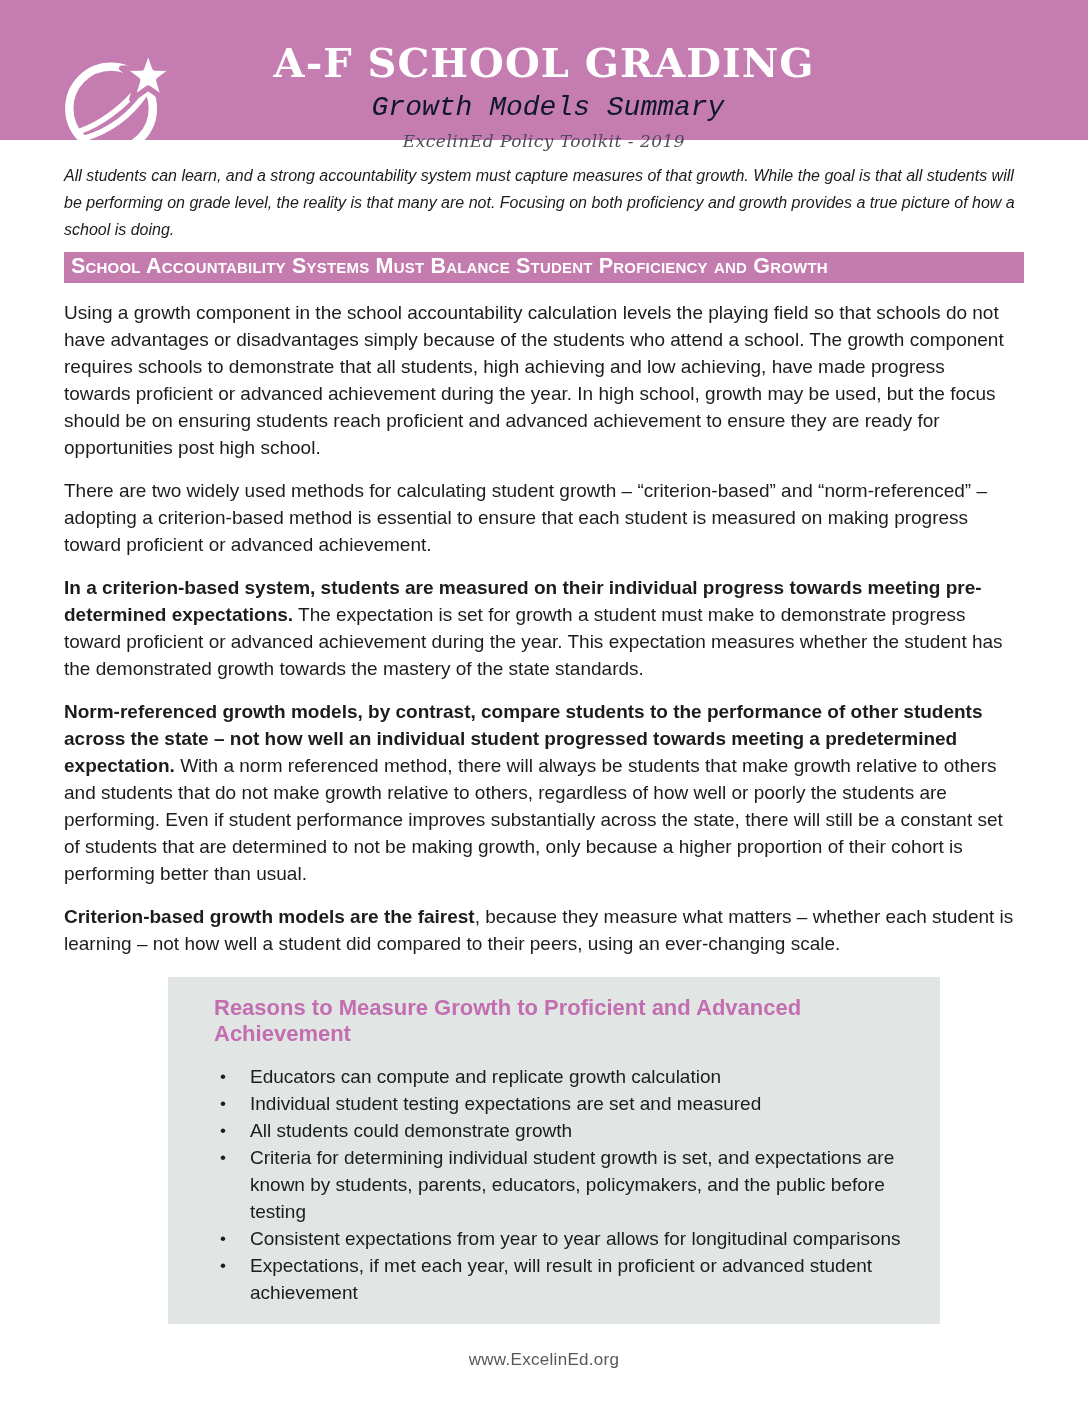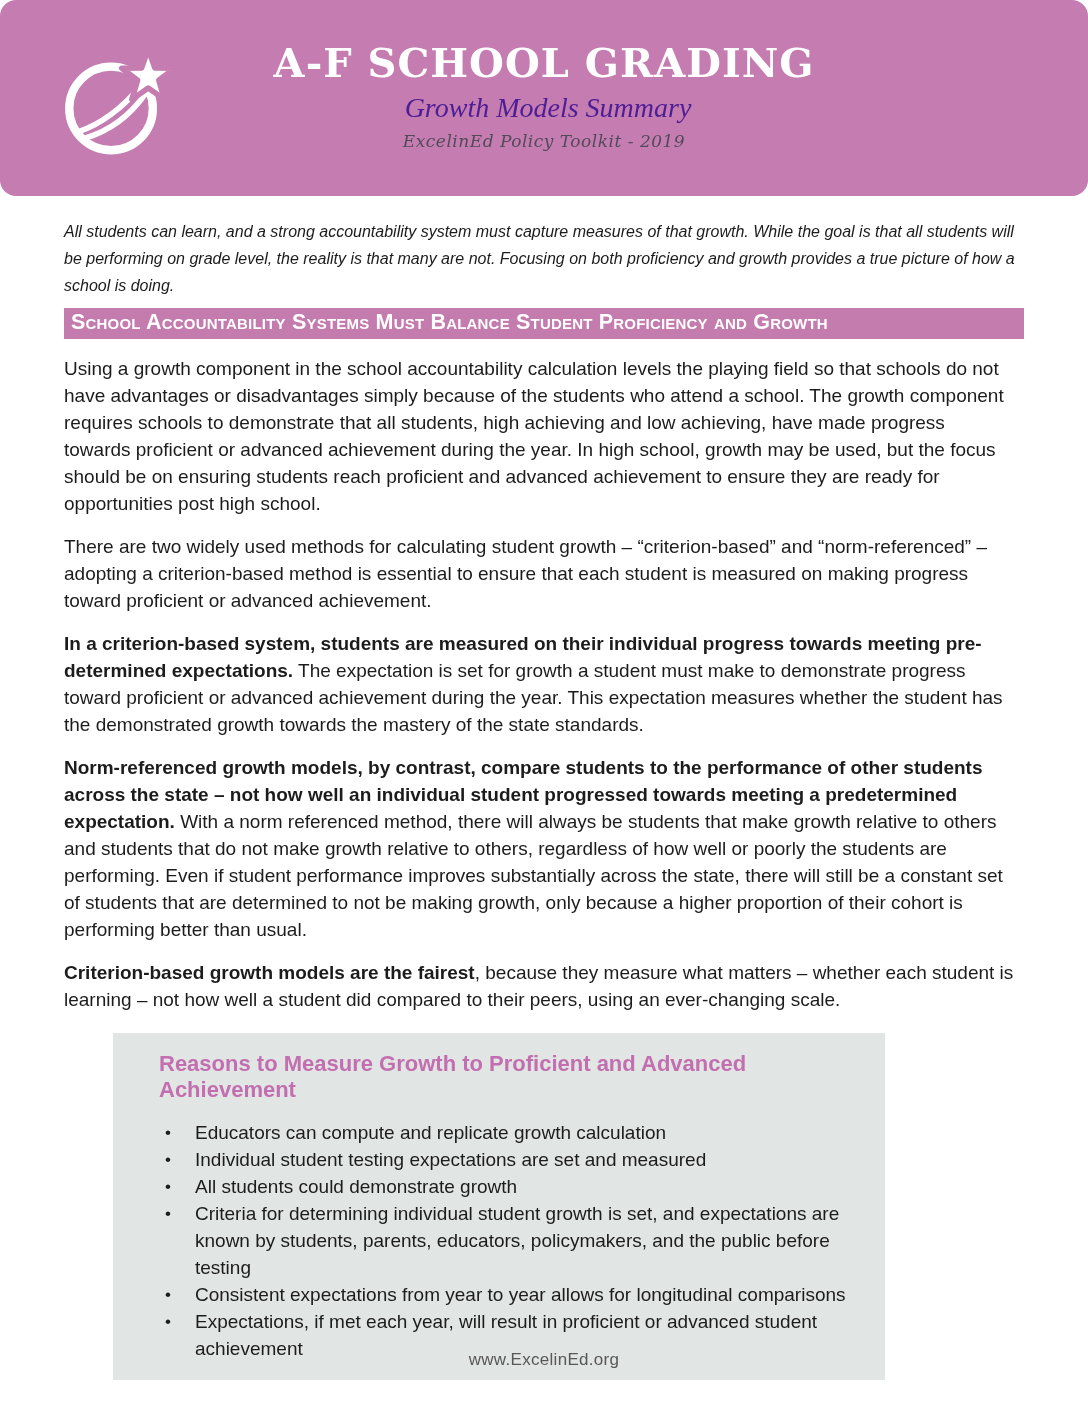--- a/index.html
+++ b/index.html
@@ -1,47 +1,47 @@
 <!DOCTYPE html>
 <html><head>
 <meta charset="utf-8">
 <style>
   html,body{margin:0;padding:0;background:#ffffff;}
   .page{
     width:1088px;height:1408px;position:relative;background:#ffffff;
     font-family:"Liberation Sans",sans-serif;color:#1c1c1c;overflow:hidden;
   }
   
-  .header{height:196px;background:#c57cb1;position:relative;border-radius:16px;}
+  .header{height:140px;background:#c57cb1;position:relative;}
   .logo{position:absolute;left:60px;top:36px;width:130px;height:130px;}
   .header-text{position:absolute;left:0;right:0;top:40px;text-align:center;}
   .doc-title{
     font-family:"DejaVu Serif",serif;font-weight:700;color:#ffffff;
     font-size:40px;line-height:46px;margin:0;letter-spacing:1px;
   }
   .doc-subtitle{
-    font-family:Liberation Serif, serif;font-style:italic;color:#4c1d95;
+    font-family:Liberation Mono, monospace;font-style:italic;color:#0f172a;
     font-size:28px;line-height:34px;margin-top:5px;margin-left:8px;
   }
   .toolkit-line{
     font-family:"DejaVu Serif",serif;font-style:italic;color:#514b59;
     font-size:17px;line-height:26px;margin-top:3px;letter-spacing:0.5px;
   }
   
   .content{padding:0 64px;}
   .intro{font-style:italic;font-size:16px;line-height:27px;margin:22px 0 0 0;}
   .section-bar{
     background:#c47bae;color:#ffffff;margin-top:9px;padding:2px 1px 4px 7px;
     font-weight:700;font-variant:small-caps;font-size:21.5px;letter-spacing:0.2px;
   }
   .para{font-size:19px;line-height:27px;margin:16px 8px 0 0;}
   .para .lead{font-weight:700;}
   
   .reasons-box{
-    margin:20px 0 0 49px;width:772px;box-sizing:border-box;
+    margin:20px 0 0 104px;width:772px;box-sizing:border-box;
     background:#e1e5e3;padding:18px 30px 18px 46px;
   }
   .reasons-title{color:#c36eb0;font-weight:700;font-size:22px;line-height:26px;margin:0 0 16px 0;}
   .reasons-list{list-style:none;margin:0;padding:0;}
   .reason{position:relative;padding-left:36px;font-size:19px;line-height:27px;}
   .reason .bullet{position:absolute;left:6px;top:0;font-size:17px;}
   
   .footer{position:absolute;left:0;right:0;bottom:38px;text-align:center;}
   .footer-url{color:#585858;font-size:17px;text-decoration:none;letter-spacing:0.3px;}
 </style>

